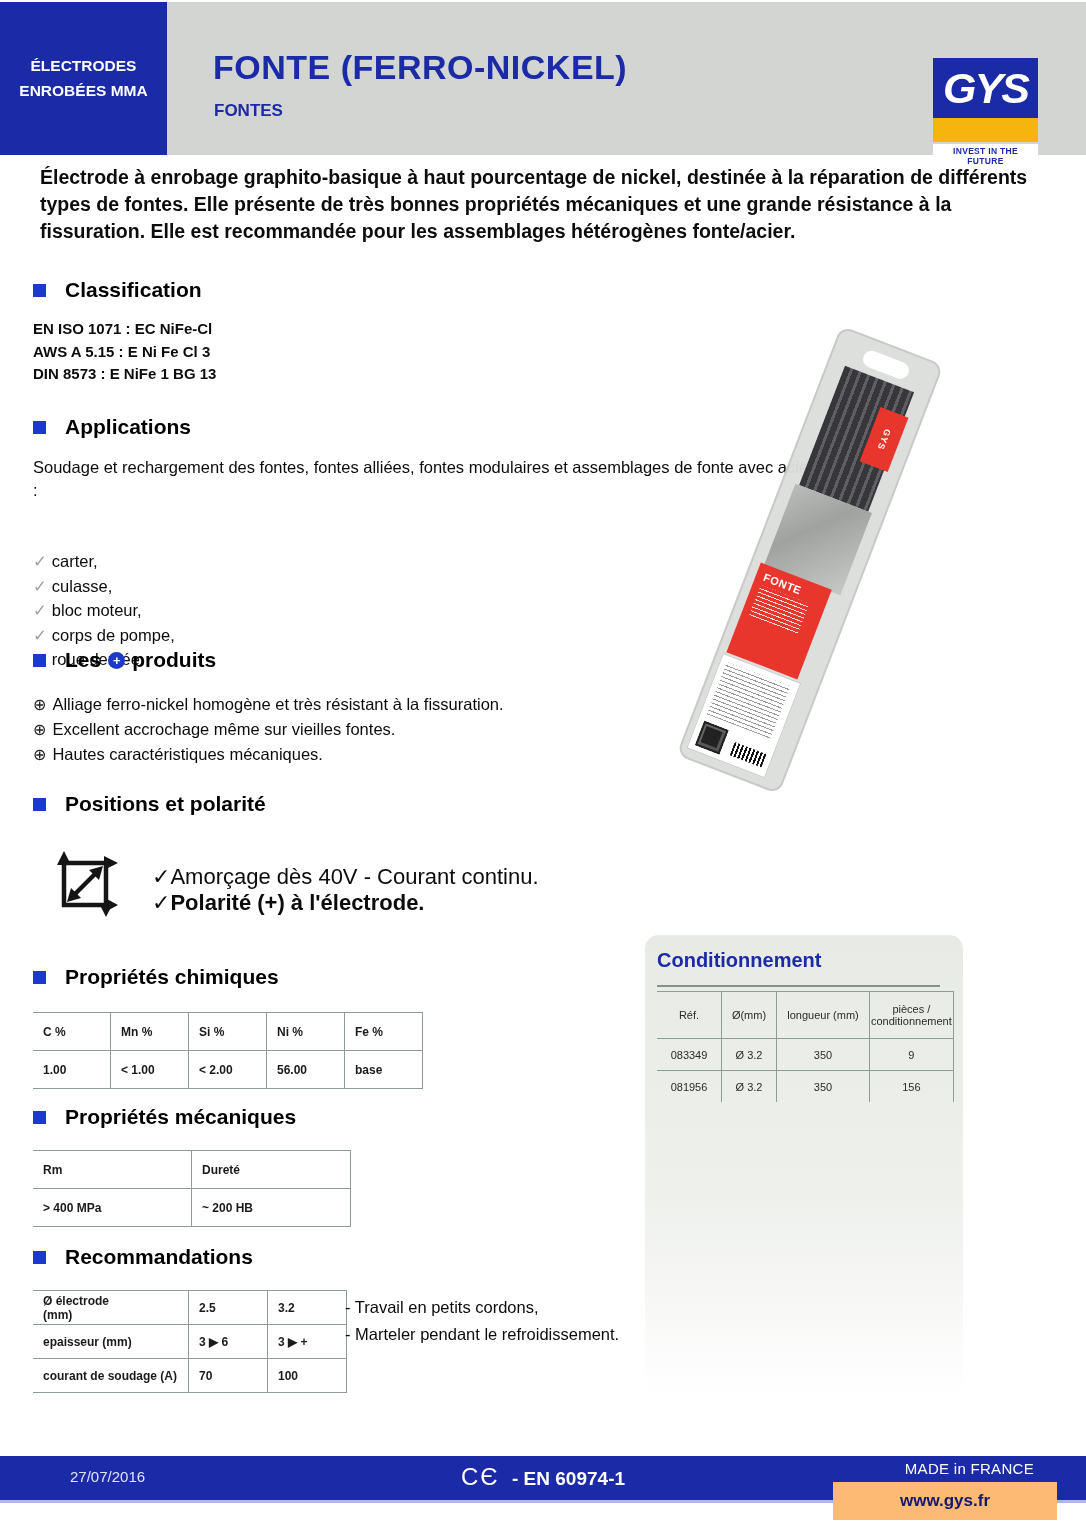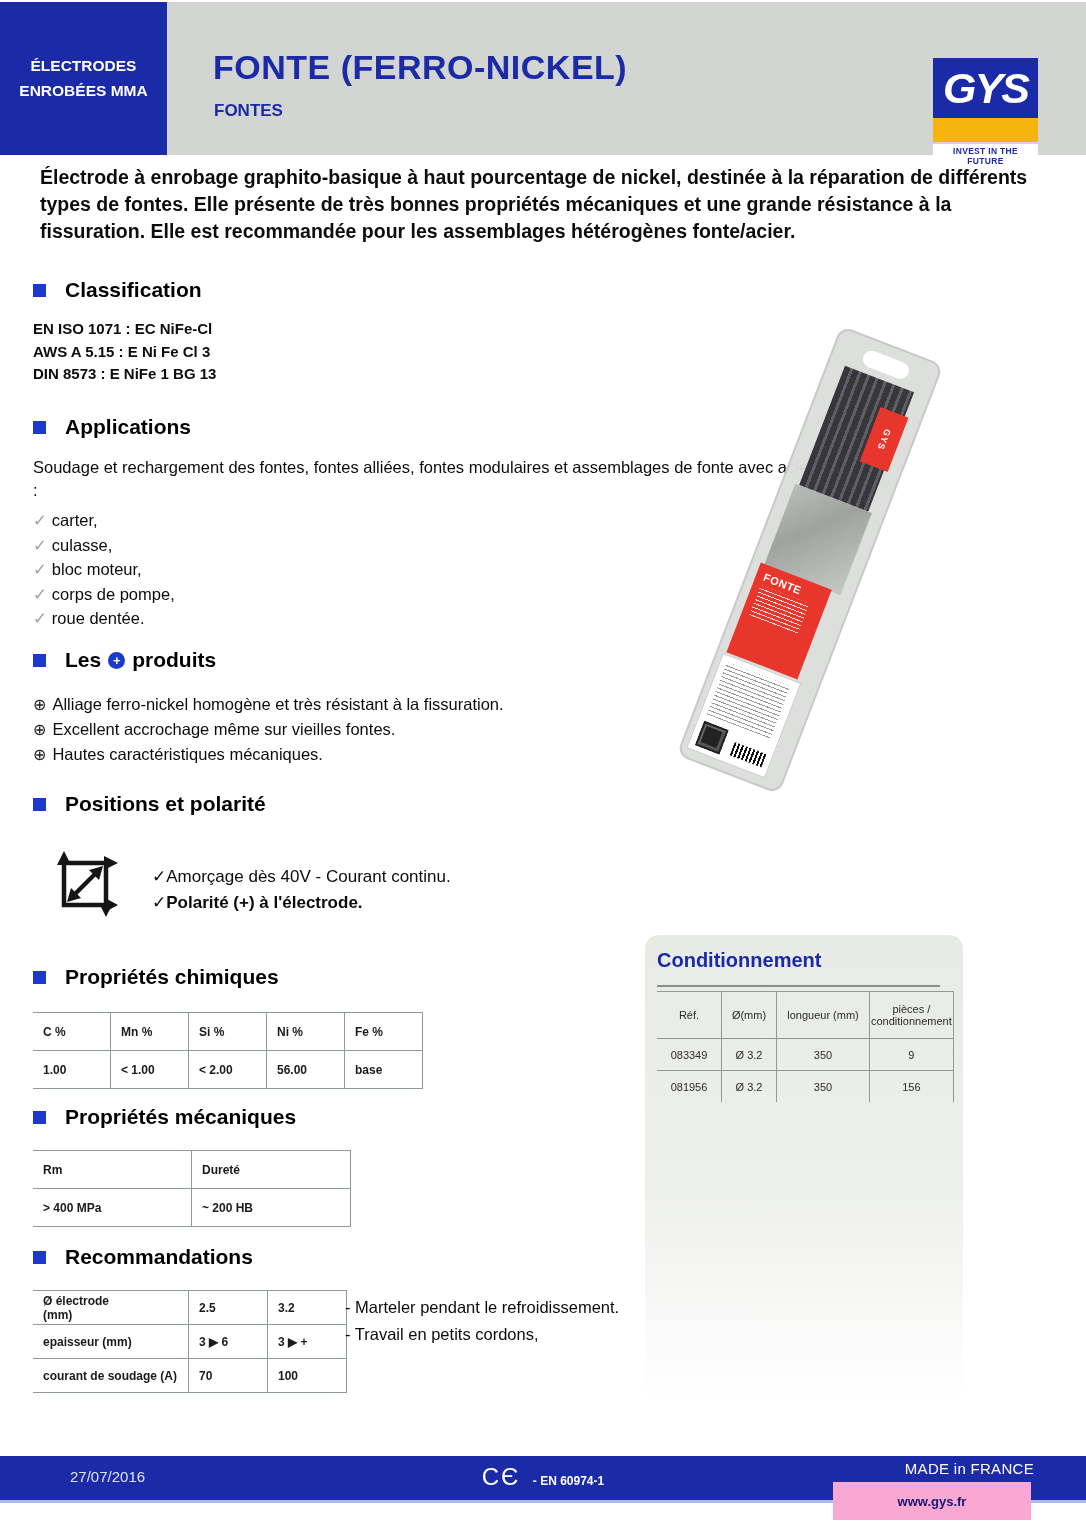--- a/index.html
+++ b/index.html
@@ -27,26 +27,26 @@
   
   .sec{position:absolute;left:33px;display:flex;align-items:center;gap:19px;}
   .sec .bullet{width:13px;height:13px;background:#1d39cc;flex:0 0 auto;}
   .sec .h{font-size:21px;font-weight:bold;color:#000;display:flex;align-items:center;gap:7px;}
   .plus-circle{display:inline-flex;width:17px;height:17px;border-radius:50%;background:#1d39cc;color:#fff;
         align-items:center;justify-content:center;font-size:13px;font-weight:bold;}
 
   .class-lines{position:absolute;left:33px;top:318px;font-size:15px;font-weight:bold;line-height:1.5;color:#0c0c0c;}
 
   .app-intro{position:absolute;left:33px;top:456px;width:782px;font-size:16.5px;line-height:1.4;color:#0c0c0c;}
-  .checklist{position:absolute;left:33px;font-size:16.5px;line-height:24.5px;color:#0c0c0c;}
+  .checklist{position:absolute;left:33px;font-size:16.5px;line-height:24.5px;color:#0c0c0c;margin-top:41px;}
   .checklist .ck{color:#9aa29e;margin-right:5px;}
   .plist{position:absolute;left:33px;top:692px;font-size:16.5px;line-height:25px;color:#0c0c0c;}
   .plist .pc{margin-right:6px;font-size:16px;color:#222;}
 
-  .pos-items{position:absolute;left:152px;top:864px;font-size:17px;line-height:26px;color:#0c0c0c;}
+  .pos-items{position:absolute;left:152px;top:864px;font-size:22px;line-height:26px;color:#0c0c0c;}
   .pos-items .bold{font-weight:bold;margin-top:25px;}
   .pos-icon{position:absolute;left:47px;top:846px;}
 
   
   table.dt{border-collapse:collapse;}
   table.dt td,table.dt th{border-right:1px solid #8e9c95;font-size:12px;font-weight:bold;color:#1a1a1a;
         text-align:left;padding:0 0 0 10px;vertical-align:middle;}
   table.dt tr{border-top:1px solid #8e9c95;border-bottom:1px solid #8e9c95;}
   .chem-table{position:absolute;left:33px;top:1012px;}
   .chem-table td,.chem-table th{width:67px;height:37px;}
@@ -95,24 +95,24 @@
         box-shadow:inset 0 0 0 2px #222,inset 4px 4px 0 #666,inset -5px -5px 0 #555;}
   .pack-bar{position:absolute;bottom:8px;right:6px;width:34px;height:14px;
         background:repeating-linear-gradient(90deg,#111 0 2px,#fff 2px 4px);}
 
   
   .footer-band{position:absolute;left:0;top:1456px;width:1086px;height:44px;background:#1b2aa6;
         border-bottom:3px solid #aeb8e6;}
   .foot-date{position:absolute;left:70px;top:1468px;color:#dfe5ff;font-size:15px;}
   .foot-ce{position:absolute;left:0;right:0;top:1463px;text-align:center;color:#fff;font-weight:bold;}
   .foot-ce .cemark{font-size:24px;letter-spacing:2px;font-weight:normal;}
-  .foot-ce .std{font-size:12px;margin-left:8px;}
+  .foot-ce .std{font-size:19px;margin-left:8px;}
   .foot-made{position:absolute;right:52px;top:1460px;color:#fff;font-size:15px;letter-spacing:.3px;}
-  .website-box{position:absolute;left:833px;top:1482px;width:198px;height:38px;background:#f9a8d4;
-        display:flex;align-items:center;justify-content:center;font-size:13px;font-weight:bold;color:#17176b;}
+  .website-box{position:absolute;left:833px;top:1482px;width:224px;height:38px;background:#fdba74;
+        display:flex;align-items:center;justify-content:center;font-size:17px;font-weight:bold;color:#17176b;}
 </style>
 </head>
 <body>
 
 <div class="page">
 
   <div class="header-band"></div>
   <div class="category-box">
     <span>ÉLECTRODES</span>
     <span>ENROBÉES MMA</span>
@@ -243,22 +243,22 @@
       <td class="c2">3 ▶ +</td>
     </tr>
     <tr>
       <td class="c0">courant de soudage (A)</td>
       <td class="c1">70</td>
       <td class="c2">100</td>
     </tr>
   </tbody>
     </table>
   <div class="reco-notes">
+    <div>- Travail en petits cordons,</div>
     <div>- Marteler pendant le refroidissement.</div>
-    <div>- Travail en petits cordons,</div>
   </div>
 
   <div class="cond-panel">
     <div class="cond-title">Conditionnement</div>
     <div class="cond-rule"></div>
     <table class="cond-table">
       <thead>
         <tr>
           <th class="w0">Réf.</th>
           <th class="w1">Ø(mm)</th>

